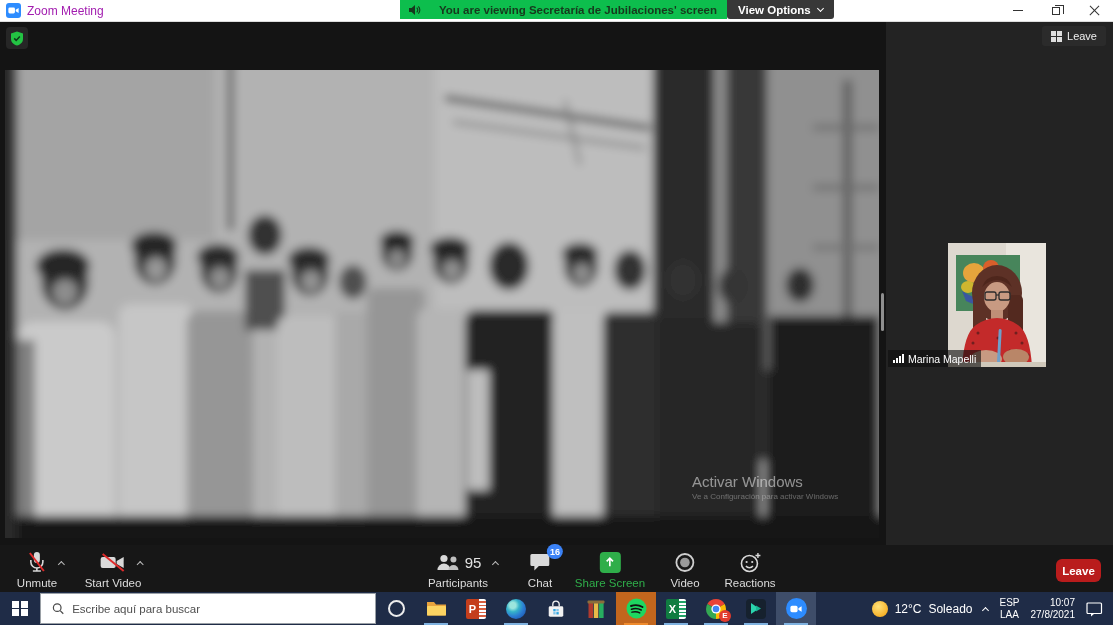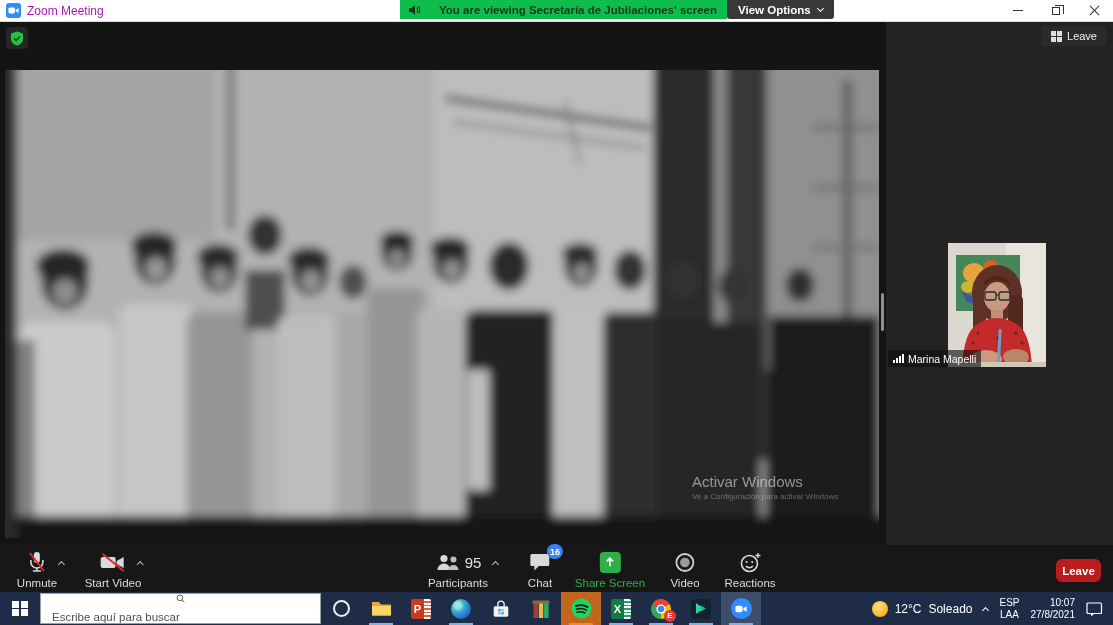--- a/index.html
+++ b/index.html
@@ -76,22 +76,22 @@
   .leave-btn { position:absolute; right:12px; top:14px; width:45px; height:23px; background:#b91c1c;
                color:#fff; border-radius:6px; font-size:11.5px; font-weight:bold;
                display:flex; align-items:center; justify-content:center; cursor:default; }
 
   
   .taskbar { position:absolute; left:0; top:592px; width:1113px; height:33px; background:#1f2c47;
              display:flex; align-items:stretch; color:#fff; }
   .start { width:40px; display:flex; align-items:center; justify-content:center; }
   .winlogo { display:grid; grid-template-columns:7px 7px; grid-template-rows:7px 7px; gap:1.5px; }
   .winlogo i { background:#fff; display:block; }
-  .search { width:281px; margin:1px 0; background:#fff; display:flex; align-items:center; gap:8px; padding:0 11px;
-            border:1px solid #9aa0a6;flex-direction:column; }
+  .search { width:336px; margin:1px 0; background:#fff; display:flex; align-items:center; gap:8px; padding:0 11px;
+            border:1px solid #9aa0a6; }
   .search input { border:none; outline:none; font-size:11.5px; color:#454545; width:100%; background:transparent;
                   font-family:"Liberation Sans", sans-serif; }
   .search input::placeholder { color:#4f4f4f; opacity:1; }
   .apps { display:flex; }
   .app { width:40px; display:flex; align-items:center; justify-content:center; position:relative; }
   .app.running::after { content:""; position:absolute; bottom:0; left:8px; right:8px; height:2px; background:#7fb2e0; }
   .app.cell-orange { background:#c2661d; }
   .app.cell-orange::after { background:#ef8b2d; }
   .app.cell-active { background:#3e4d69; }
   .cortana-ring { width:17px; height:17px; border:2px solid #ececec; border-radius:50%; display:block; }

